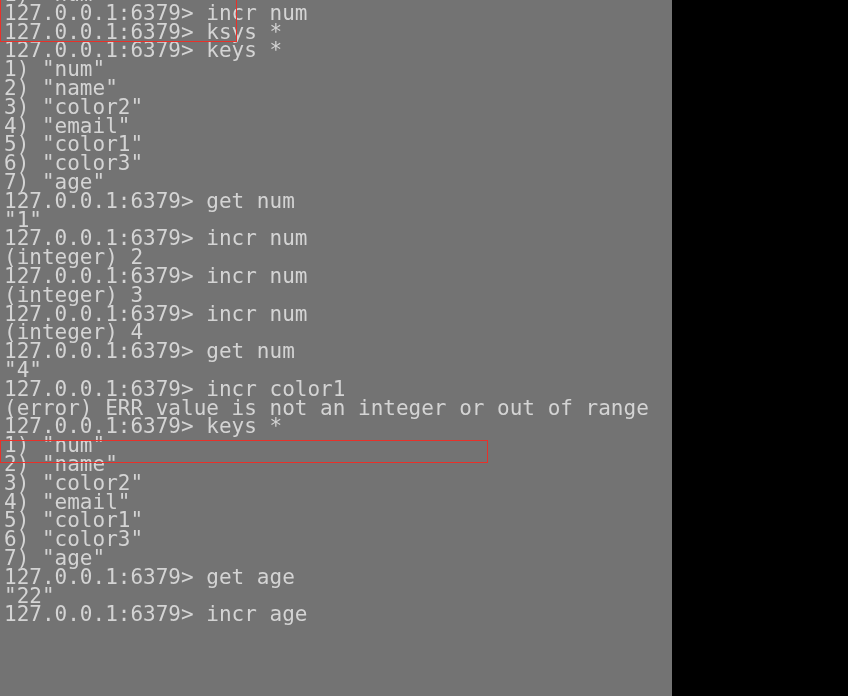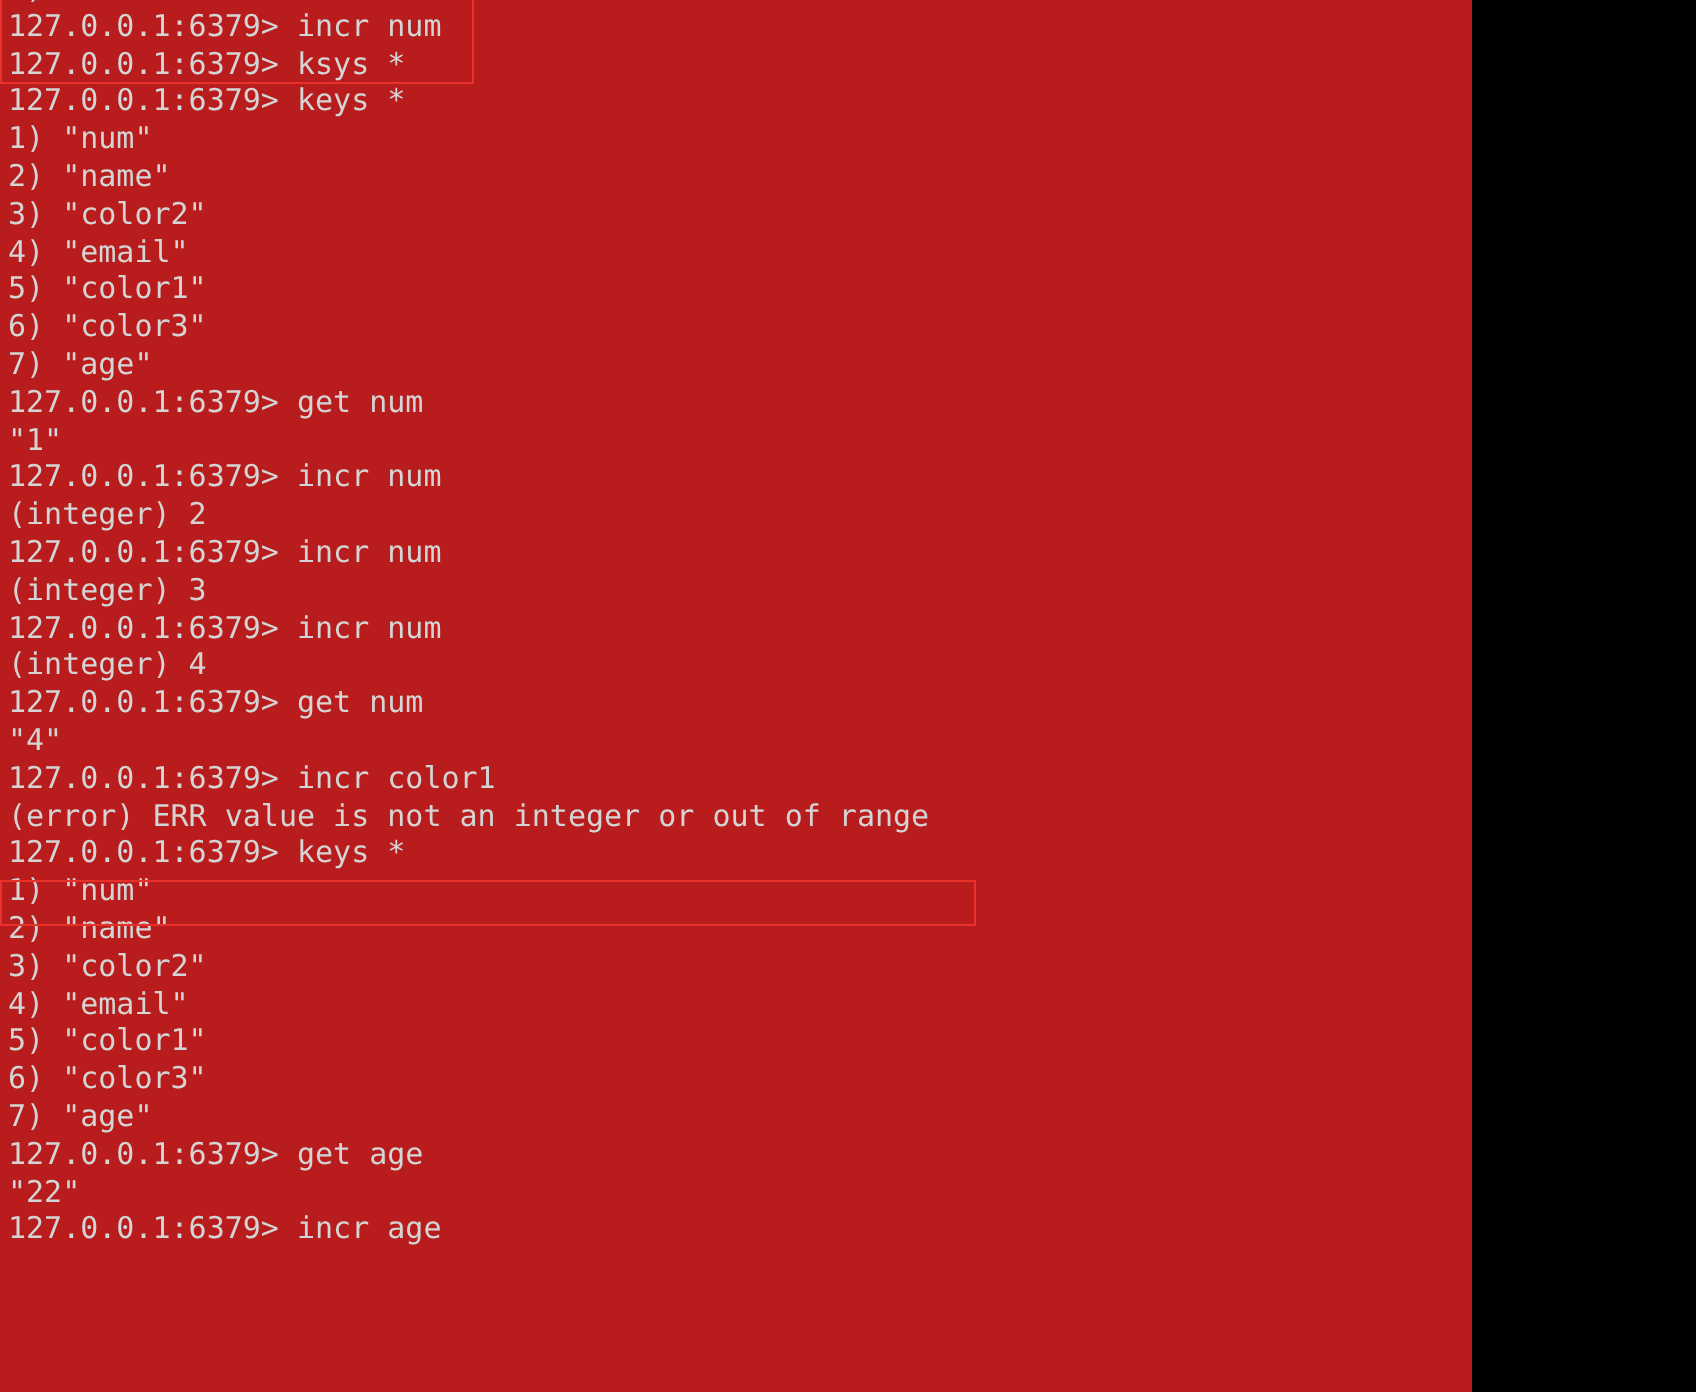--- a/index.html
+++ b/index.html
@@ -10,26 +10,26 @@
   }
   body {
     width: 848px;
     height: 696px;
     overflow: hidden;
     font-family: "DejaVu Sans Mono", "Liberation Mono", monospace;
   }
 
   #terminal {
     position: relative;
-    width: 736px;
+    width: 672px;
     height: 696px;
-    background: #b91c1c;
+    background: #737373;
     color: #d4d4d4;
     font-family: "DejaVu Sans Mono", "Liberation Mono", monospace;
-    font-size: 15px;
+    font-size: 21px;
     line-height: 18.8px;
     box-sizing: border-box;
   }
 
   
   #scrollback {
     position: absolute;
     left: 4px;
     top: -15px;
     width: 844px;

